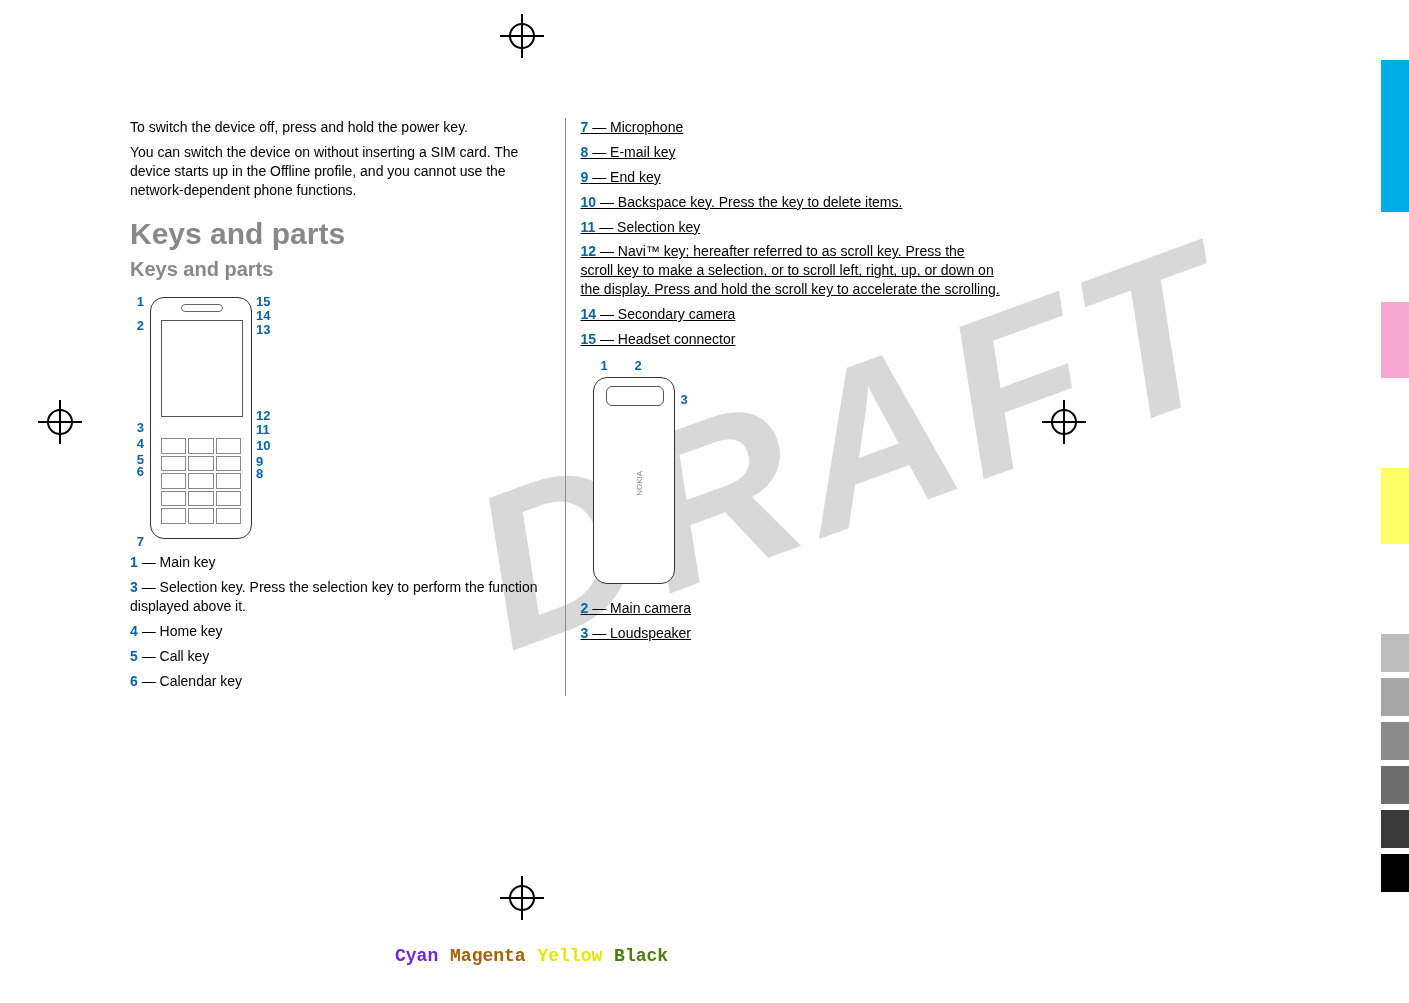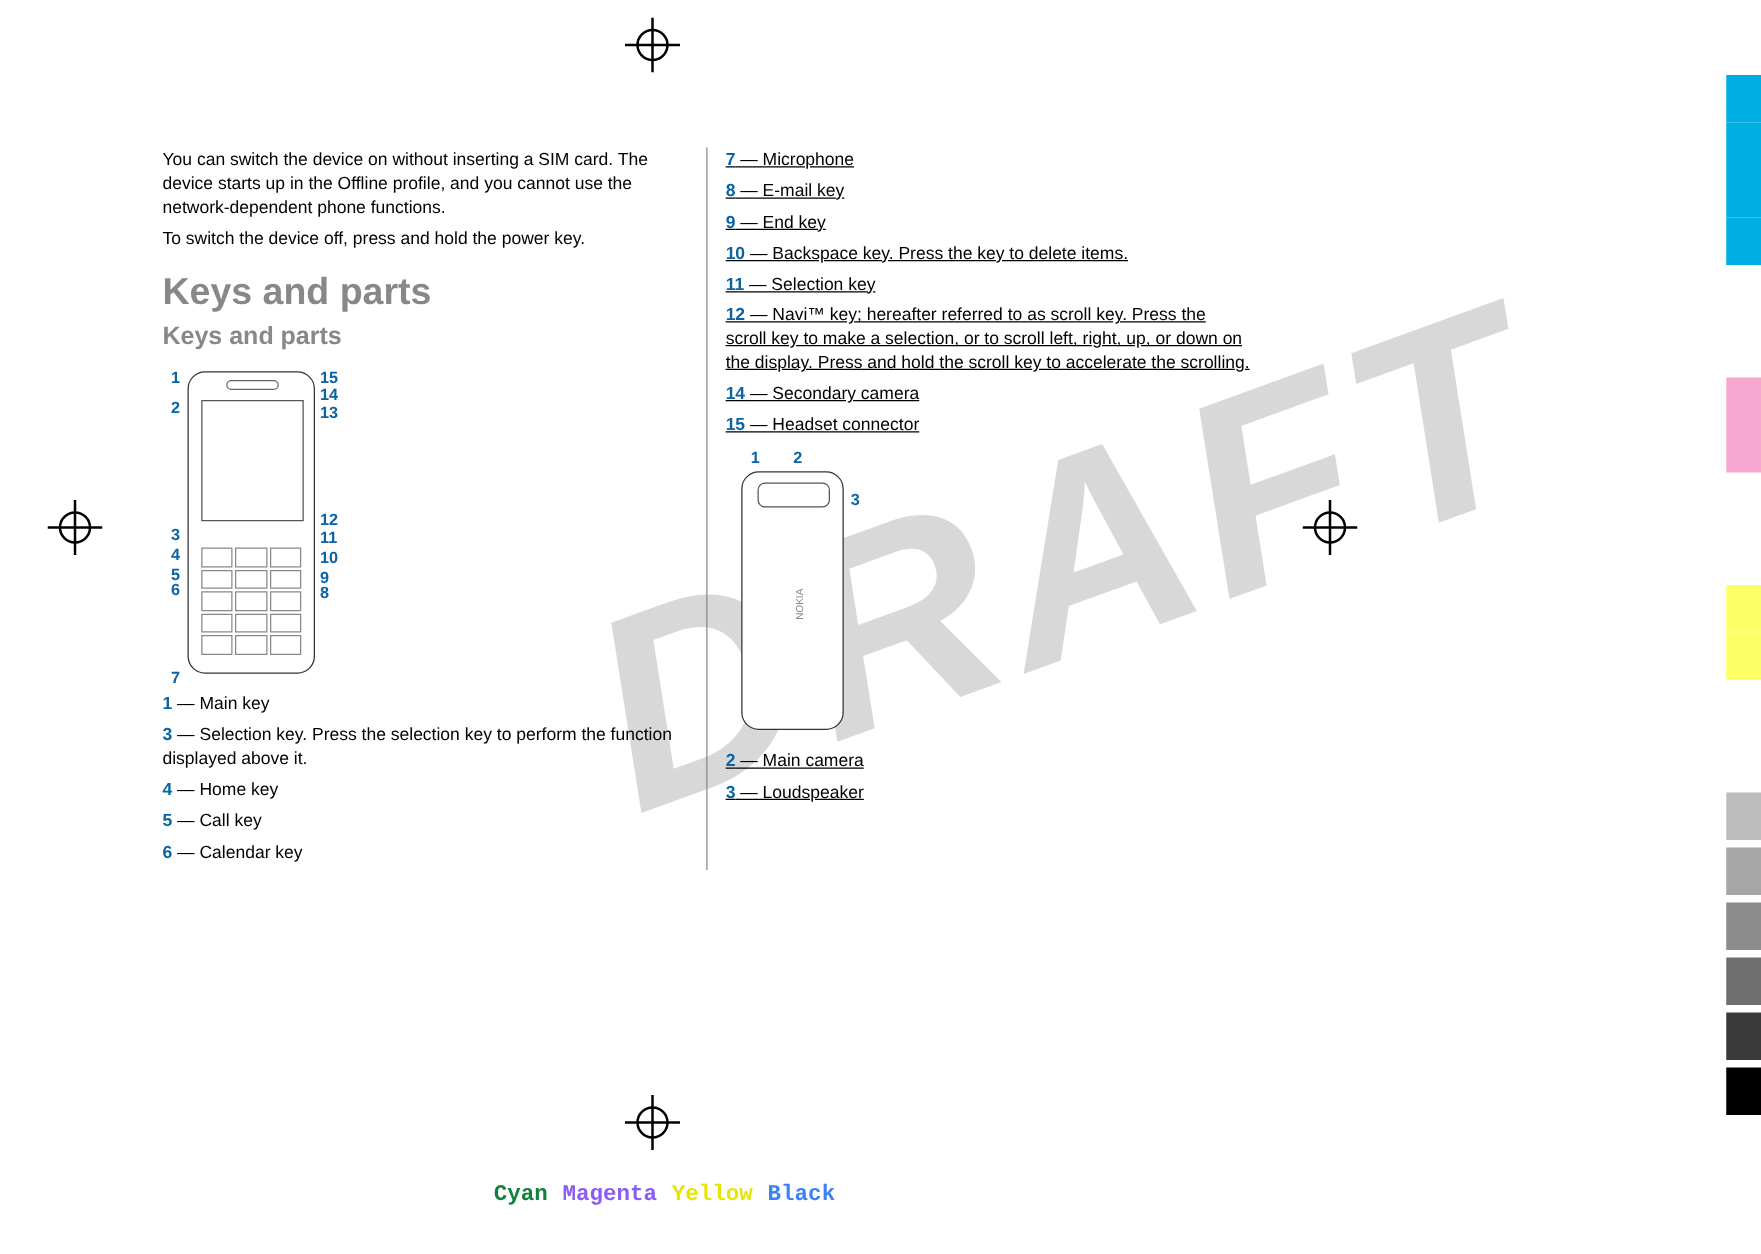--- a/index.html
+++ b/index.html
@@ -133,24 +133,24 @@
   .colorbars-right .smallgap { height: 6px !important; background: transparent !important; }
   .footer {
     position:absolute;
     left: 395px;
     top: 946px;
     font-family: "Courier New", monospace;
     font-size: 18px;
     font-weight: bold;
   }
   .footer span { margin-right: 1px; letter-spacing: 0px;}
-  .c-cyan { color:#15803d;text-align:right; }
-  .c-mag { color:#8b5cf6; }
+  .c-cyan { color:#6d28d9;text-align:right; }
+  .c-mag { color:#a16207; }
   .c-yel { color:#e6e600; }
-  .c-blk { color:#3b82f6; }
+  .c-blk { color:#4d7c0f; }
 </style>
 </head>
 <body>
 
 <div class="watermark">DRAFT</div>
 
 <div class="reg-mark reg-top">
   <svg viewBox="0 0 44 44">
       <circle cx="22" cy="22" r="12" fill="none" stroke="#000" stroke-width="2"></circle>
       <line x1="22" y1="0" x2="22" y2="44" stroke="#000" stroke-width="2"></line>
@@ -200,22 +200,22 @@
   <div style="background:#6e6e6e"></div>
   <div class="smallgap"></div>
   <div style="background:#3a3a3a"></div>
   <div class="smallgap"></div>
   <div style="background:#000"></div>
 </div>
 
 <div class="page content">
 
   <div class="col left">
+    <p>To switch the device off, press and hold the power key.</p>
     <p>You can switch the device on without inserting a SIM card. The device starts up in the Offline profile, and you cannot use the network-dependent phone functions.</p>
-    <p>To switch the device off, press and hold the power key.</p>
     <h1>Keys and parts</h1>
     <h2>Keys and parts</h2>
 
     <div class="diagram1">
       <div class="phone-front">
         <div class="earpiece"></div>
         <div class="screen"></div>
         <div class="keypad">
           <div></div>
             <div></div>

